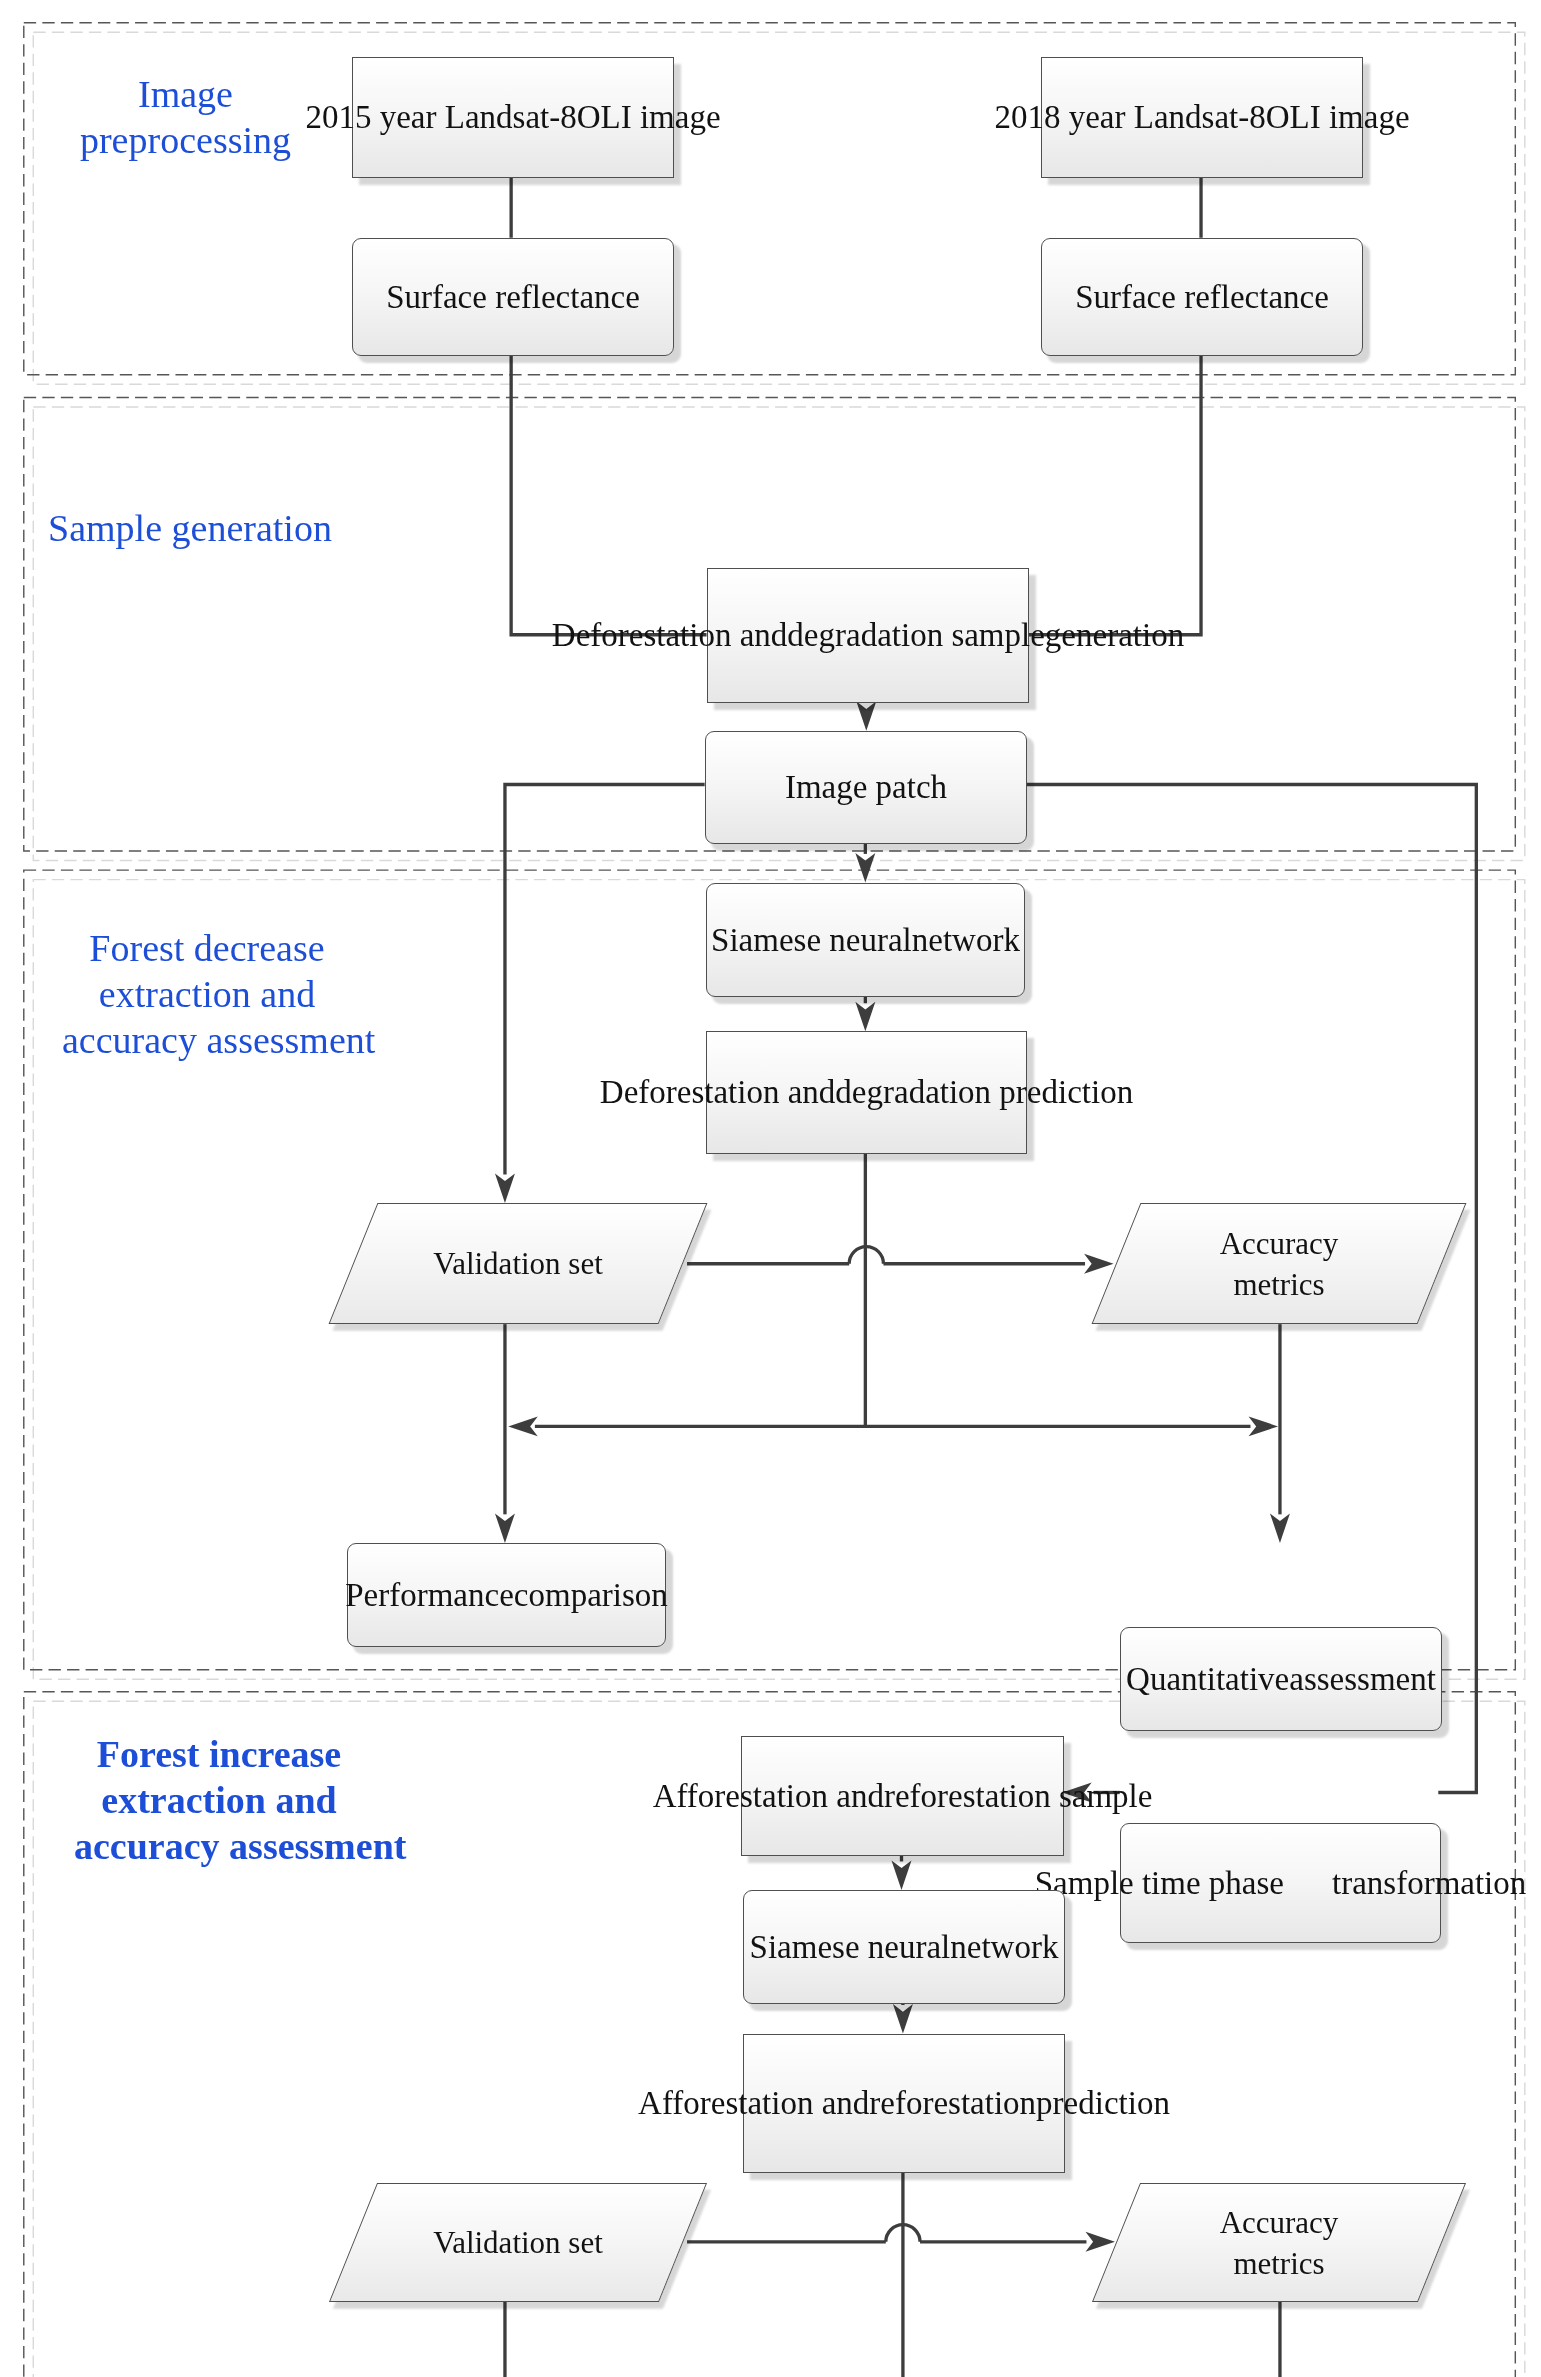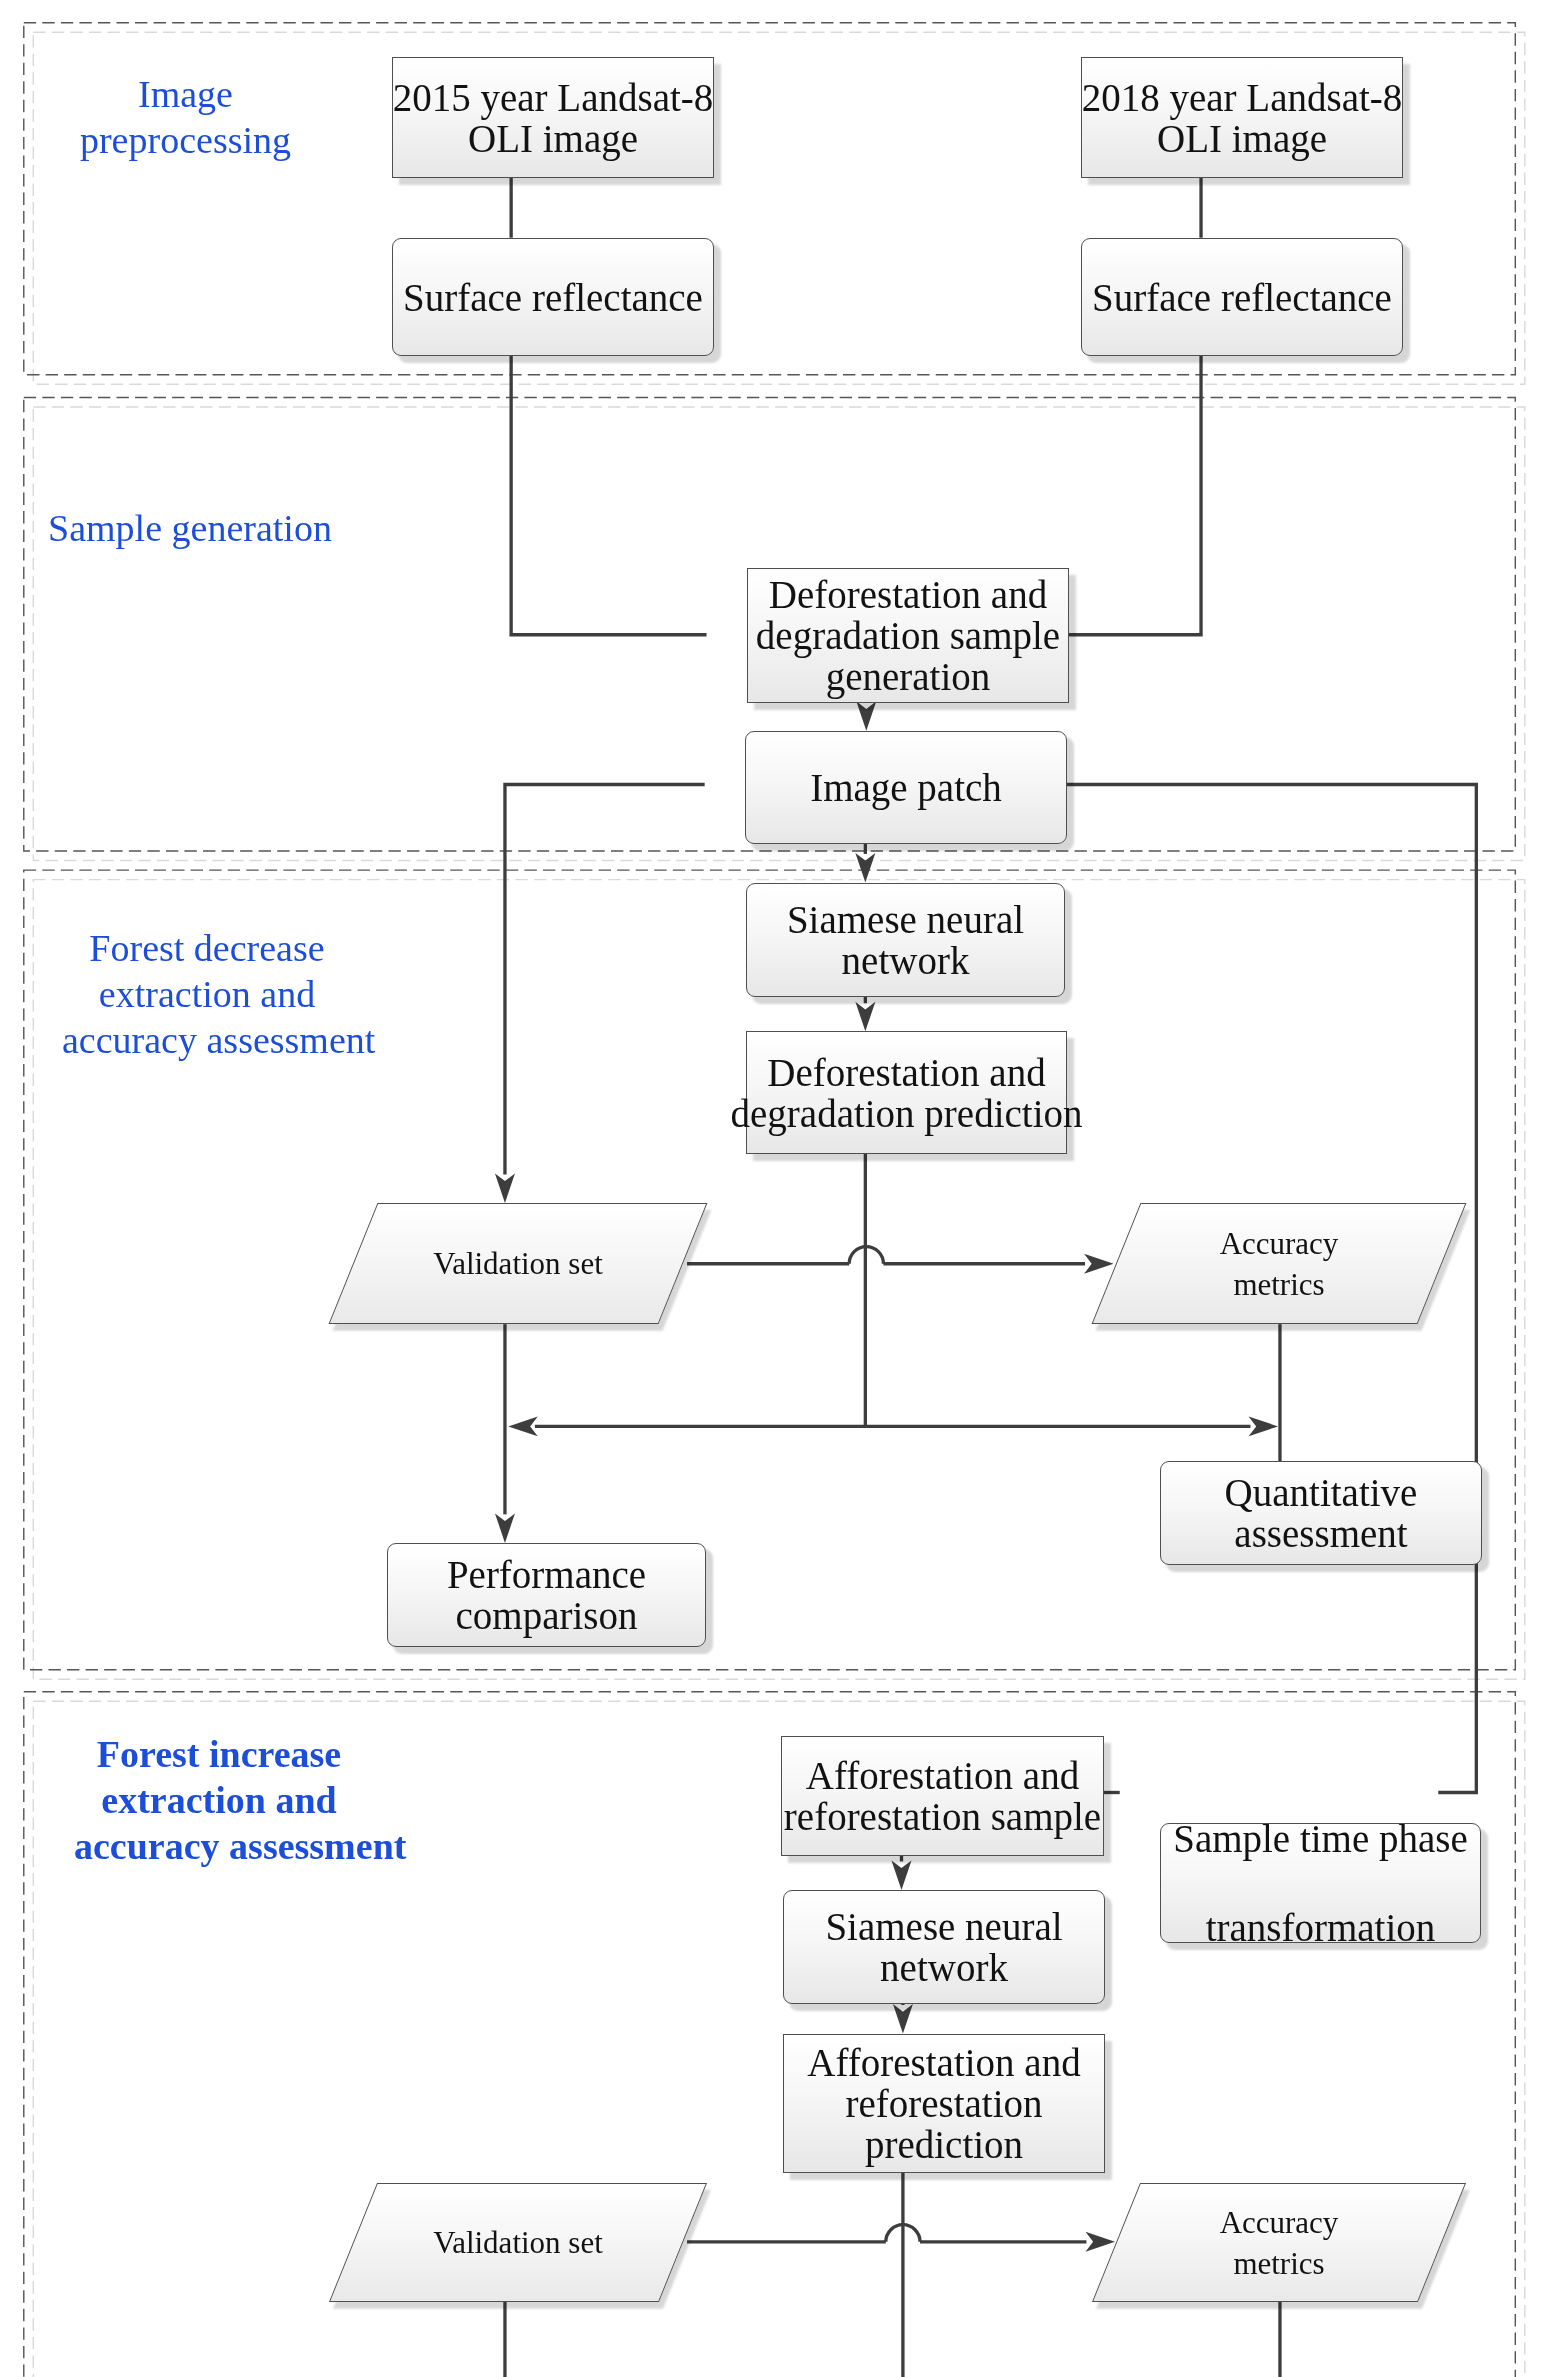--- a/index.html
+++ b/index.html
@@ -1,22 +1,22 @@
 <!DOCTYPE html>
 <html style="font-size:7.6px"><head>
 <meta charset="utf-8">
 <style>
   html,body{margin:0;padding:0;background:#ffffff;}
   .canvas{position:relative;width:1541px;height:2674px;background:#ffffff;overflow:hidden;
           font-family:"Liberation Serif","DejaVu Serif",serif;color:#121212;}
   .svg-layer{position:absolute;left:0;top:0;z-index:1;}
-  .node{position:absolute;z-index:2;display:flex;flex-direction:column;justify-content:center;align-items:center;
+  .node{position:absolute;z-index:2;display:flex;justify-content:center;align-items:center;
         background:linear-gradient(180deg,#ffffff 0%,#f6f6f6 45%,#e7e7e7 100%);
         border:1px solid #4f4f4f;box-shadow:6.7px 6.7px 2.4px rgba(0,0,0,0.16);
-        font-size:39px;line-height:41px;text-align:center;margin-left:40px;}
+        font-size:33px;line-height:41px;text-align:center;}
   .node span{display:block;white-space:nowrap;}
   .rounded{border-radius:9px;}
   .node-wrap{position:absolute;z-index:2;}
   .para-shape{position:absolute;left:25px;right:25px;top:0;bottom:0;transform:skewX(-22deg);
         background:linear-gradient(180deg,#ffffff 0%,#f6f6f6 45%,#e9e9e9 100%);
         border:1px solid #4f4f4f;box-shadow:6.7px 6.7px 2.4px rgba(0,0,0,0.16);}
   .node-text{position:absolute;left:0;top:0;right:0;bottom:0;z-index:3;display:flex;flex-direction:column;
         justify-content:center;align-items:center;font-size:31px;line-height:41px;text-align:center;}
   .node-text span{display:block;white-space:nowrap;}
   .section-label{position:absolute;z-index:2;font-size:38px;line-height:46px;text-align:center;color:#1d4ed8;}
@@ -156,21 +156,21 @@
     <div class="node-text">
       <span>Accuracy</span>
       <span>metrics</span>
     </div>
   </div>
 
   <div class="node rounded" style="left:347px;top:1543px;width:317px;height:102px;">
     <span>Performance</span>
     <span>comparison</span>
   </div>
-  <div class="node rounded" style="left:1120px;top:1461px;width:320px;height:102px;">
+  <div class="node rounded" style="left:1120px;top:1627px;width:320px;height:102px;">
     <span>Quantitative</span>
     <span>assessment</span>
   </div>
 
   <div class="node" style="left:741px;top:1736px;width:321px;height:118px;">
     <span>Afforestation and</span>
     <span>reforestation sample</span>
   </div>
   <div class="node rounded" style="left:1120px;top:1823px;width:319px;height:118px;gap:48px;">
     <span>Sample time phase</span>

